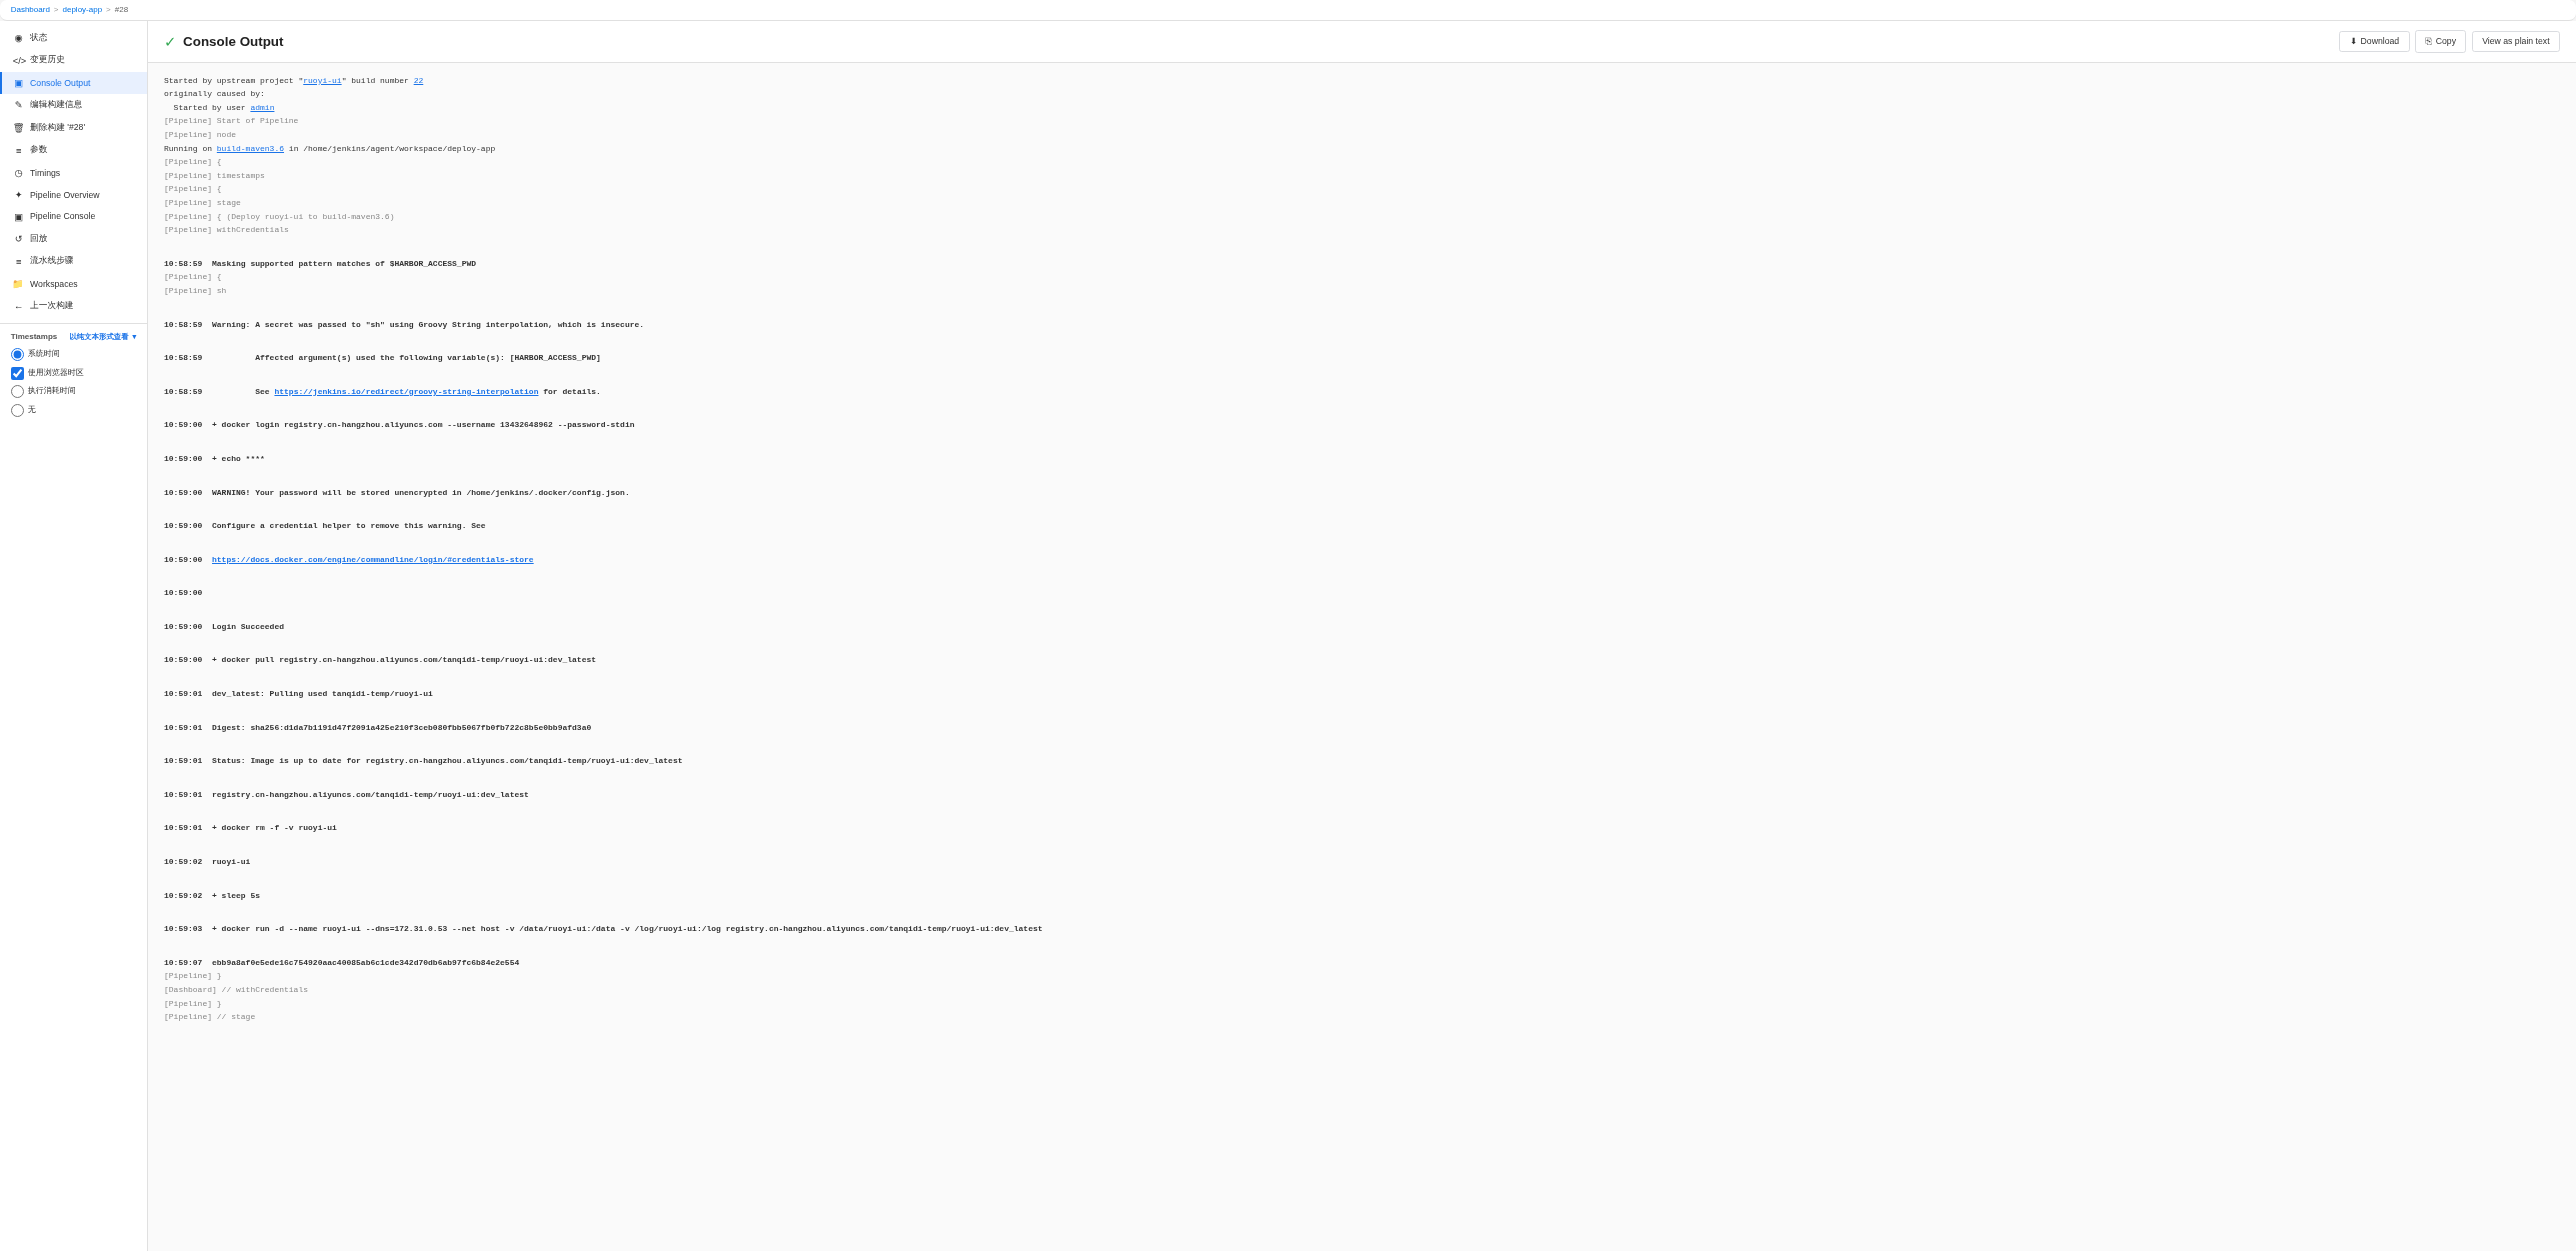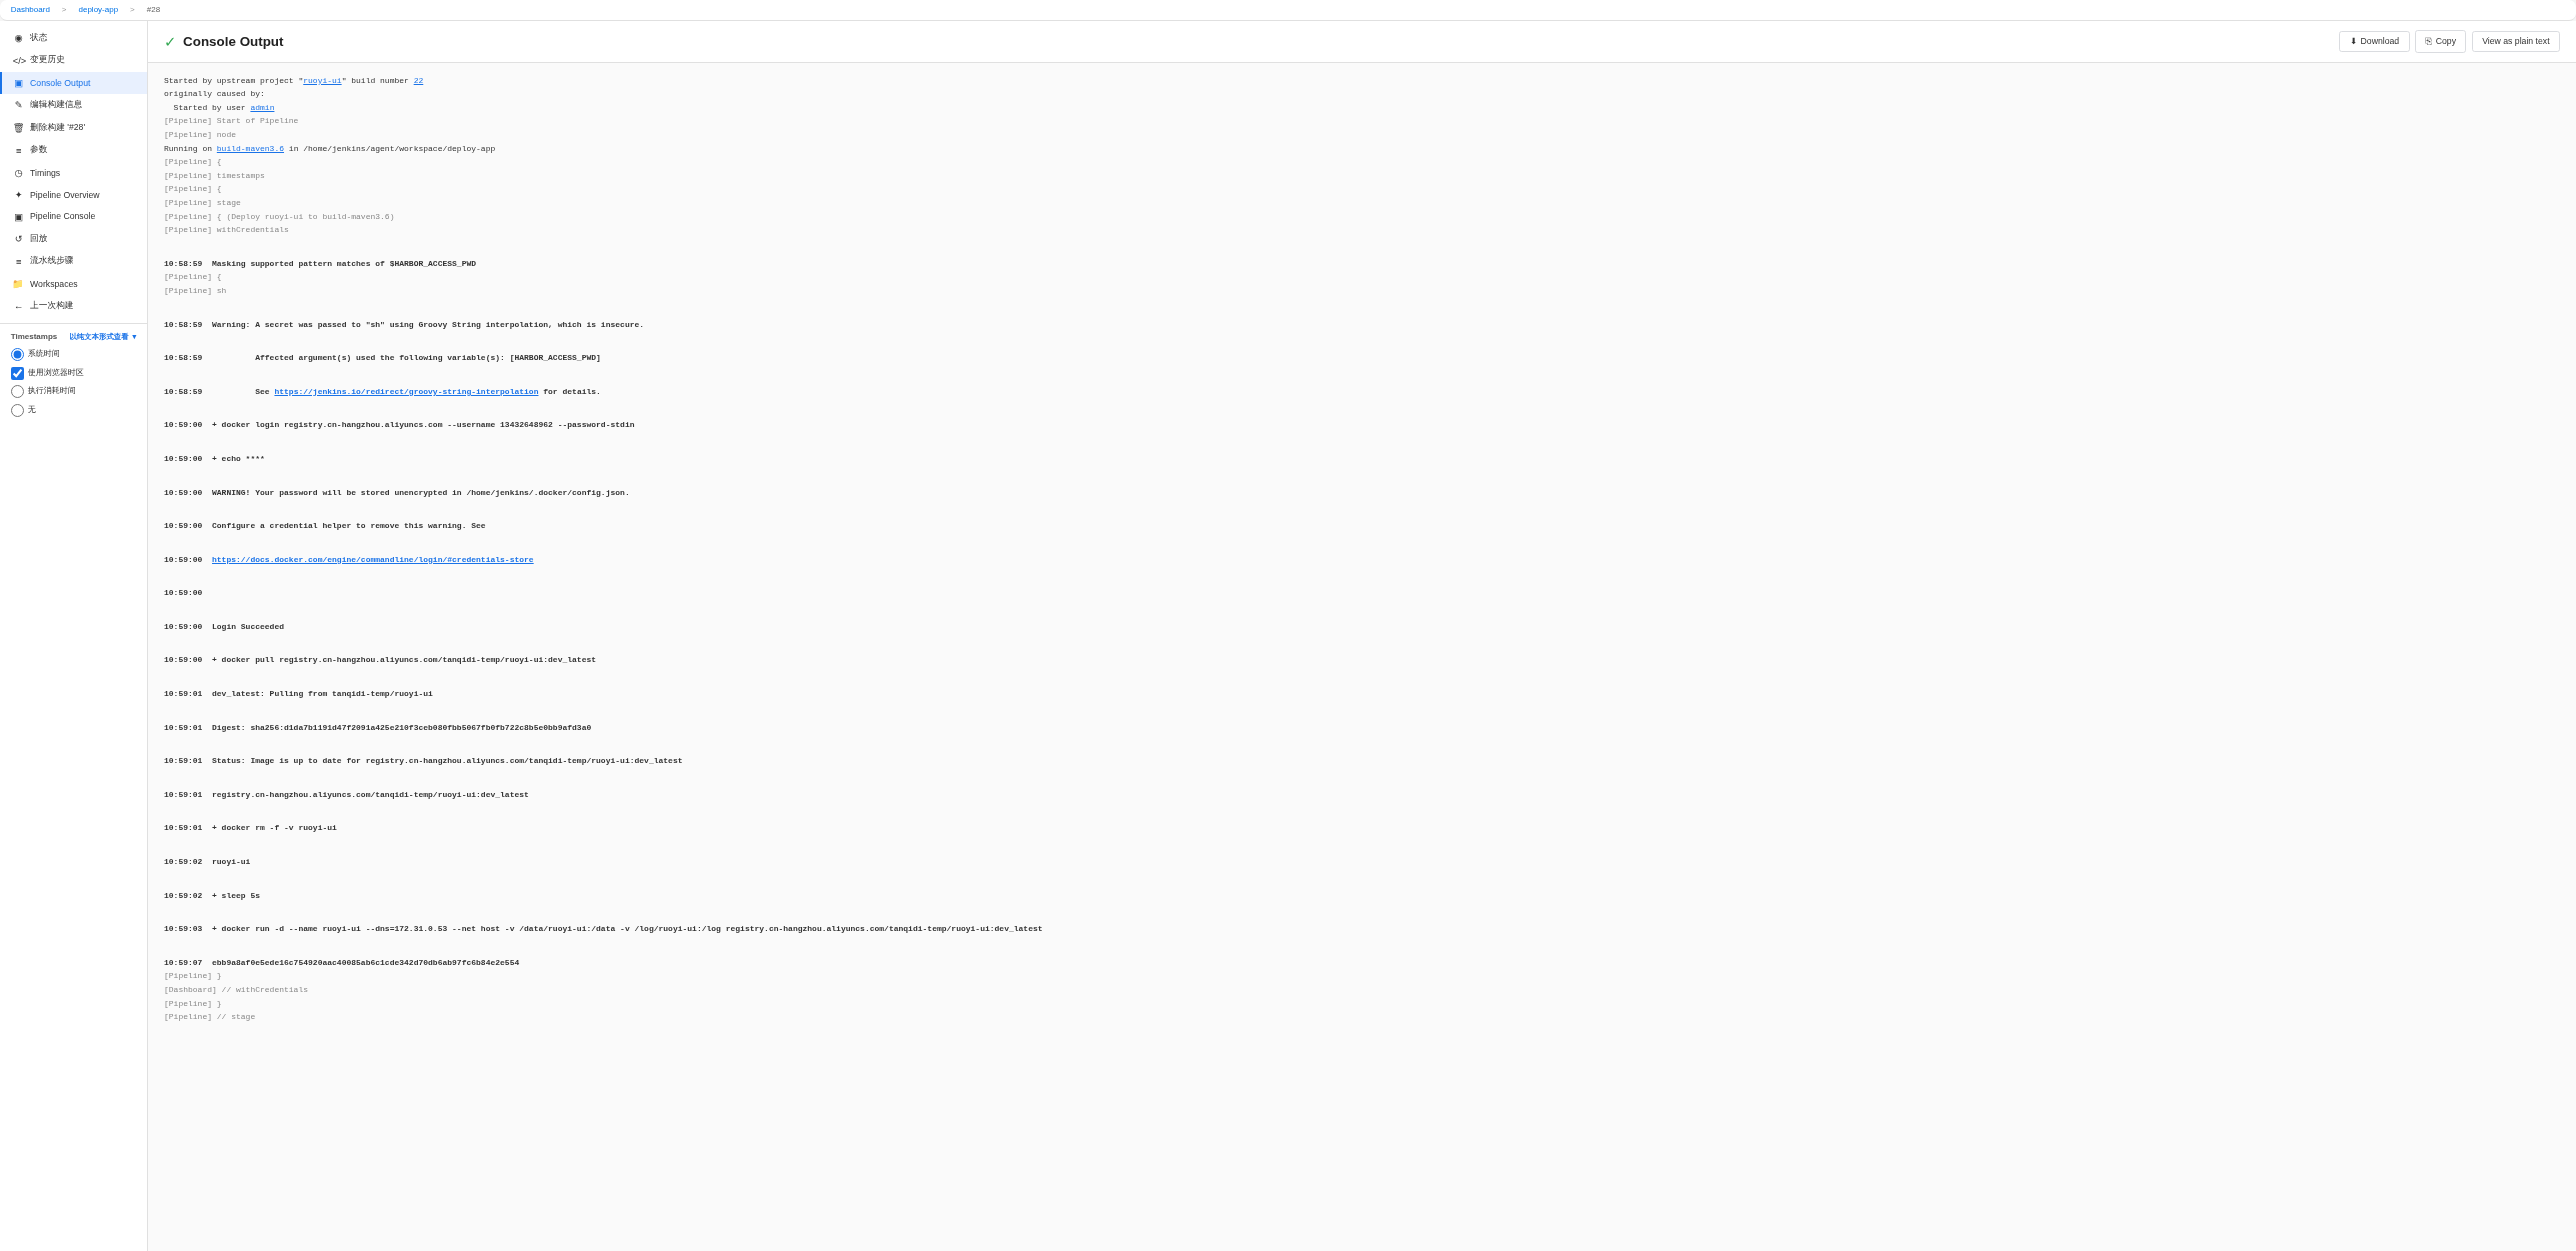--- a/index.html
+++ b/index.html
@@ -1,20 +1,20 @@
 <!DOCTYPE html>
 <html style="font-size:10.7px"><head>
   <meta charset="utf-8">
   <style>
     * { box-sizing: border-box; margin: 0; padding: 0; }
     body { font-family: -apple-system, BlinkMacSystemFont, 'Segoe UI', sans-serif; font-size: 8.7px; background: #f5f5f5; color: #333; height: 100vh; display: flex; flex-direction: column; }
 
     .breadcrumb {
       display: flex; align-items: flex-start; padding: 5.4px 10.7px; background: #fff;
-      border-bottom: 0.7px solid #e0e0e0; font-size: 8px; color: #666; gap: 12px; border-radius: 7px;
+      border-bottom: 0.7px solid #e0e0e0; font-size: 8px; color: #666; gap: 4px; border-radius: 7px;
     }
     .breadcrumb a { color: #0073e6; text-decoration: none; }
     .breadcrumb .sep { color: #999; }
 
     .main-layout { display: flex; flex: 1; overflow: hidden; }
 
     
     .sidebar {
       width: 148px; background: #fff; border-right: 0.7px solid #e0e0e0;
       overflow-y: auto; flex-shrink: 0; padding: 5.4px 0;
@@ -201,21 +201,21 @@
         <div class="line bold">10:58:59           Affected argument(s) used the following variable(s): [HARBOR_ACCESS_PWD]</div>
         <div class="line bold"><span>10:58:59           See </span><a href="#" class="link">https://jenkins.io/redirect/groovy-string-interpolation</a><span> for details.</span></div>
         <div class="line bold">10:59:00  + docker login registry.cn-hangzhou.aliyuncs.com --username 13432648962 --password-stdin</div>
         <div class="line bold">10:59:00  + echo ****</div>
         <div class="line bold">10:59:00  WARNING! Your password will be stored unencrypted in /home/jenkins/.docker/config.json.</div>
         <div class="line bold">10:59:00  Configure a credential helper to remove this warning. See</div>
         <div class="line bold"><span>10:59:00  </span><a href="#" class="link">https://docs.docker.com/engine/commandline/login/#credentials-store</a><span></span></div>
         <div class="line bold">10:59:00  </div>
         <div class="line bold">10:59:00  Login Succeeded</div>
         <div class="line bold">10:59:00  + docker pull registry.cn-hangzhou.aliyuncs.com/tanqidi-temp/ruoyi-ui:dev_latest</div>
-        <div class="line bold">10:59:01  dev_latest: Pulling from tanqidi-temp/ruoyi-ui</div>
+        <div class="line bold">10:59:01  dev_latest: Pulling used tanqidi-temp/ruoyi-ui</div>
         <div class="line bold">10:59:01  Digest: sha256:d1da7b1191d47f2091a425e210f3ceb080fbb5067fb0fb722c8b5e0bb9afd3a0</div>
         <div class="line bold">10:59:01  Status: Image is up to date for registry.cn-hangzhou.aliyuncs.com/tanqidi-temp/ruoyi-ui:dev_latest</div>
         <div class="line bold">10:59:01  registry.cn-hangzhou.aliyuncs.com/tanqidi-temp/ruoyi-ui:dev_latest</div>
         <div class="line bold">10:59:01  + docker rm -f -v ruoyi-ui</div>
         <div class="line bold">10:59:02  ruoyi-ui</div>
         <div class="line bold">10:59:02  + sleep 5s</div>
         <div class="line bold">10:59:03  + docker run -d --name ruoyi-ui --dns=172.31.0.53 --net host -v /data/ruoyi-ui:/data -v /log/ruoyi-ui:/log registry.cn-hangzhou.aliyuncs.com/tanqidi-temp/ruoyi-ui:dev_latest</div>
         <div class="line bold">10:59:07  ebb9a8af0e5ede16c754920aac40085ab6c1cde342d70db6ab97fc6b84e2e554</div>
         <div class="line muted">[Pipeline] }</div>
         <div class="line muted">[Dashboard] // withCredentials</div>

